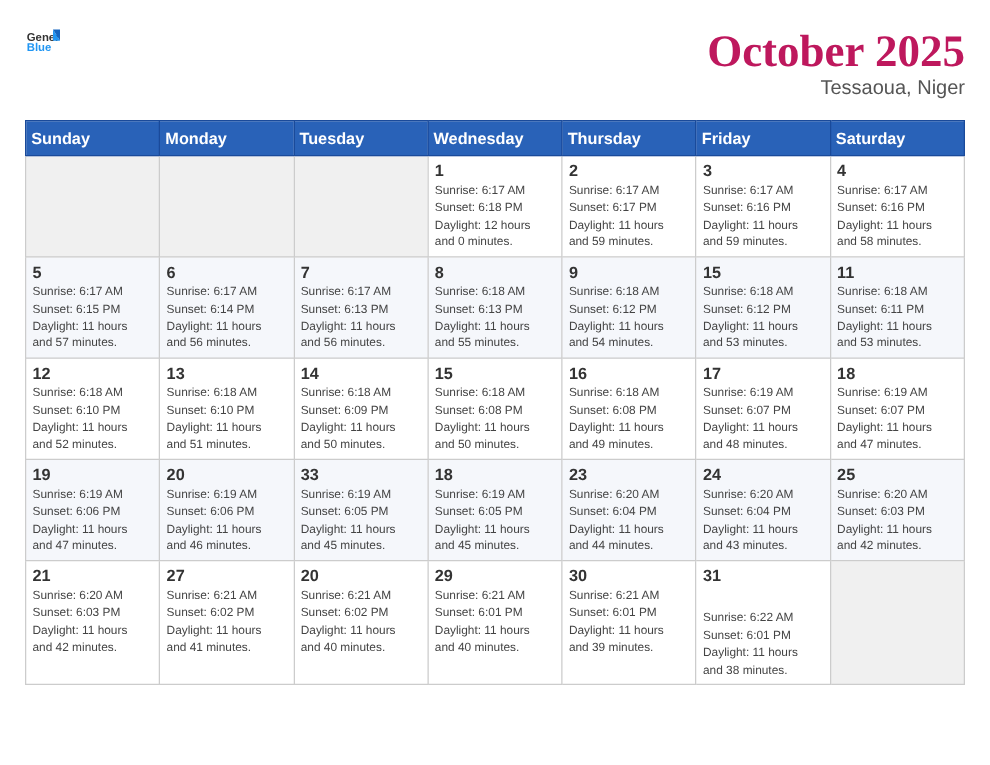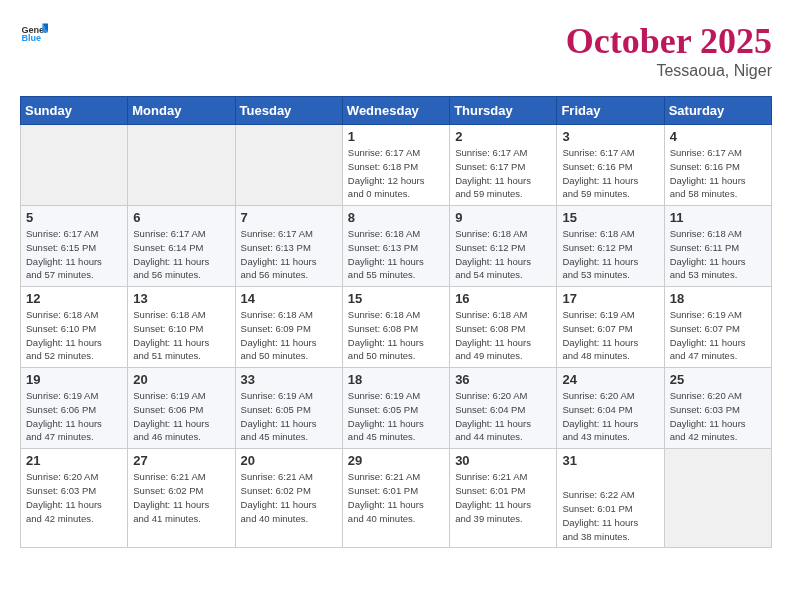--- a/index.html
+++ b/index.html
@@ -266,21 +266,21 @@
 and 45 minutes.</div>
         </td>
         <td>
           <div class="day-number">18</div>
           <div class="day-info" style="white-space: pre-line;">Sunrise: 6:19 AM
 Sunset: 6:05 PM
 Daylight: 11 hours
 and 45 minutes.</div>
         </td>
         <td>
-          <div class="day-number">36</div>
+          <div class="day-number">23</div>
           <div class="day-info" style="white-space: pre-line;">Sunrise: 6:20 AM
 Sunset: 6:04 PM
 Daylight: 11 hours
 and 44 minutes.</div>
         </td>
         <td>
           <div class="day-number">24</div>
           <div class="day-info" style="white-space: pre-line;">Sunrise: 6:20 AM
 Sunset: 6:04 PM
 Daylight: 11 hours

